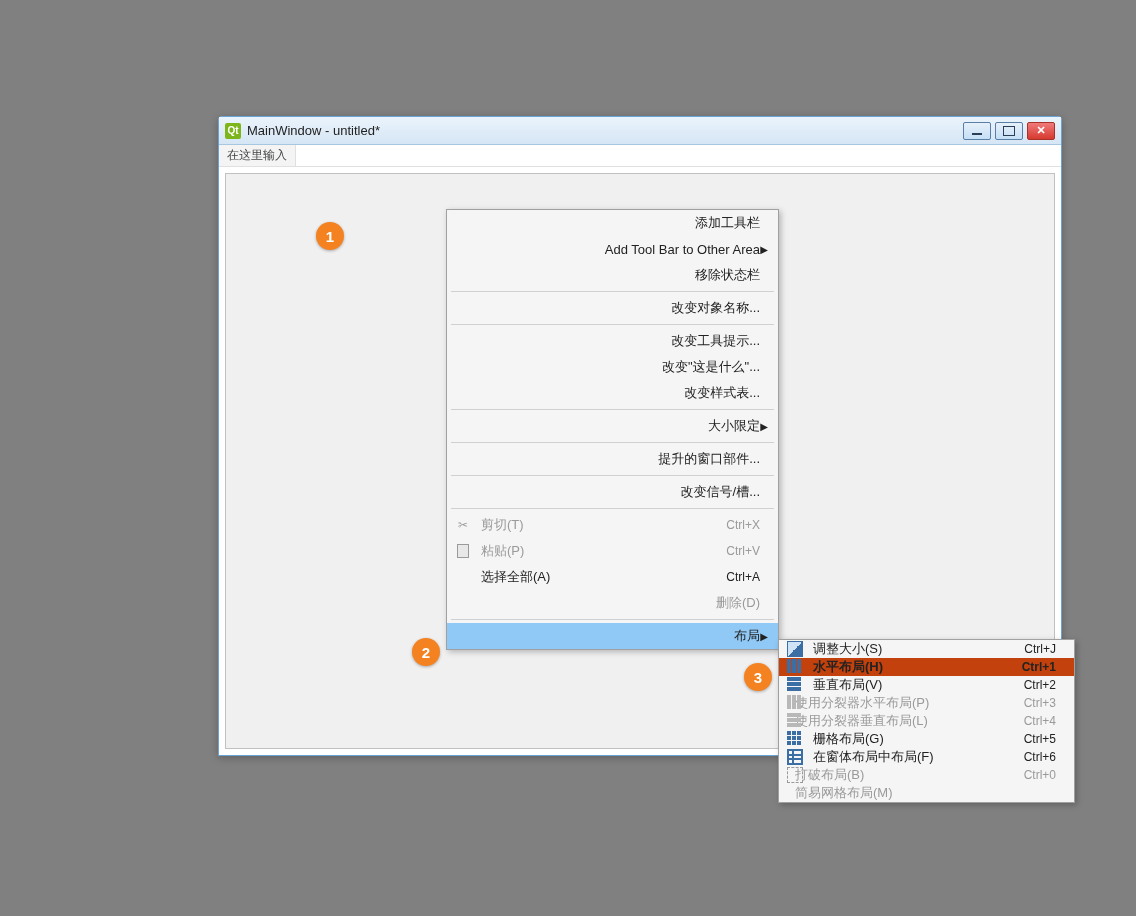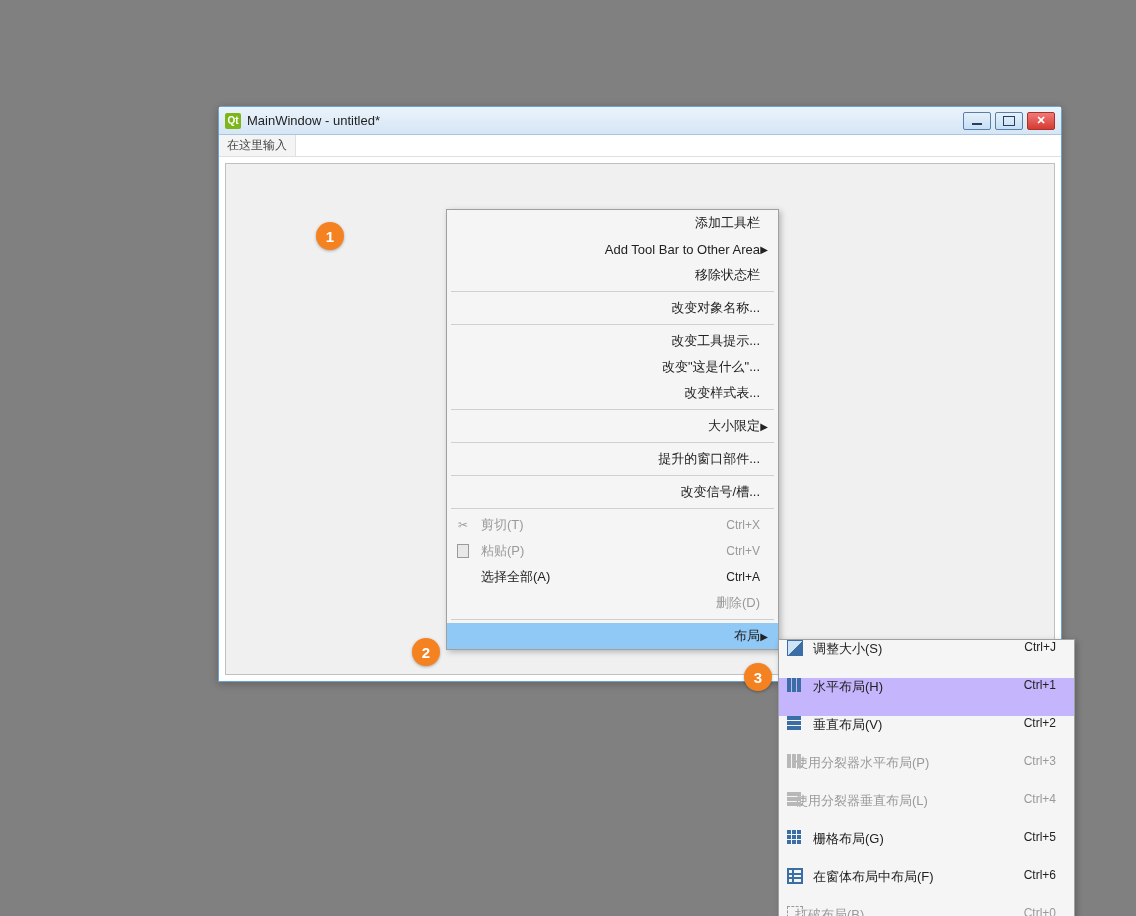--- a/index.html
+++ b/index.html
@@ -1,23 +1,23 @@
 <!DOCTYPE html>
 <html><head>
 <meta charset="utf-8">
 <style>
 * { margin: 0; padding: 0; box-sizing: border-box; font-family: "Microsoft YaHei", "Segoe UI", Tahoma, sans-serif; }
 body { width: 1136px; height: 916px; background: #808080; position: relative; overflow: hidden; }
 
 .window {
   position: absolute;
   left: 218px;
-  top: 106px;
+  top: 116px;
   width: 844px;
-  height: 576px;
+  height: 640px;
   background: #fff;
   border: 1px solid #6aa3d6;
   border-radius: 4px 4px 0 0;
   box-shadow: 0 2px 8px rgba(0,0,0,.25);
   display: flex;
   flex-direction: column;
 }
 
 .titlebar {
   height: 28px;
@@ -110,25 +110,26 @@
   top: 639px;
   width: 297px;
   background: #f5f5f5;
   border: 1px solid #a0a0a0;
   box-shadow: 2px 2px 6px rgba(0,0,0,.25);
   font-size: 13px;
   color: #222;
 }
 .sub-item {
   display: flex;
-  height: 38px;
+  align-items: center;
+  height: 18px;
   padding: 0 18px 0 34px;
   position: relative;
 }
-.sub-item.highlight { background: #c4b5fd; }
+.sub-item.highlight { background: #c2410c; font-weight: bold; }
 .sub-item.disabled { color: #9a9a9a; padding-left: 16px; }
 .sub-item .shortcut { margin-left: auto; font-size: 12px; }
 .sub-item .sico {
   position: absolute; left: 8px; width: 16px; height: 16px;
 }
 
 .callout {
   position: absolute;
   width: 28px; height: 28px;
   border-radius: 50%;

